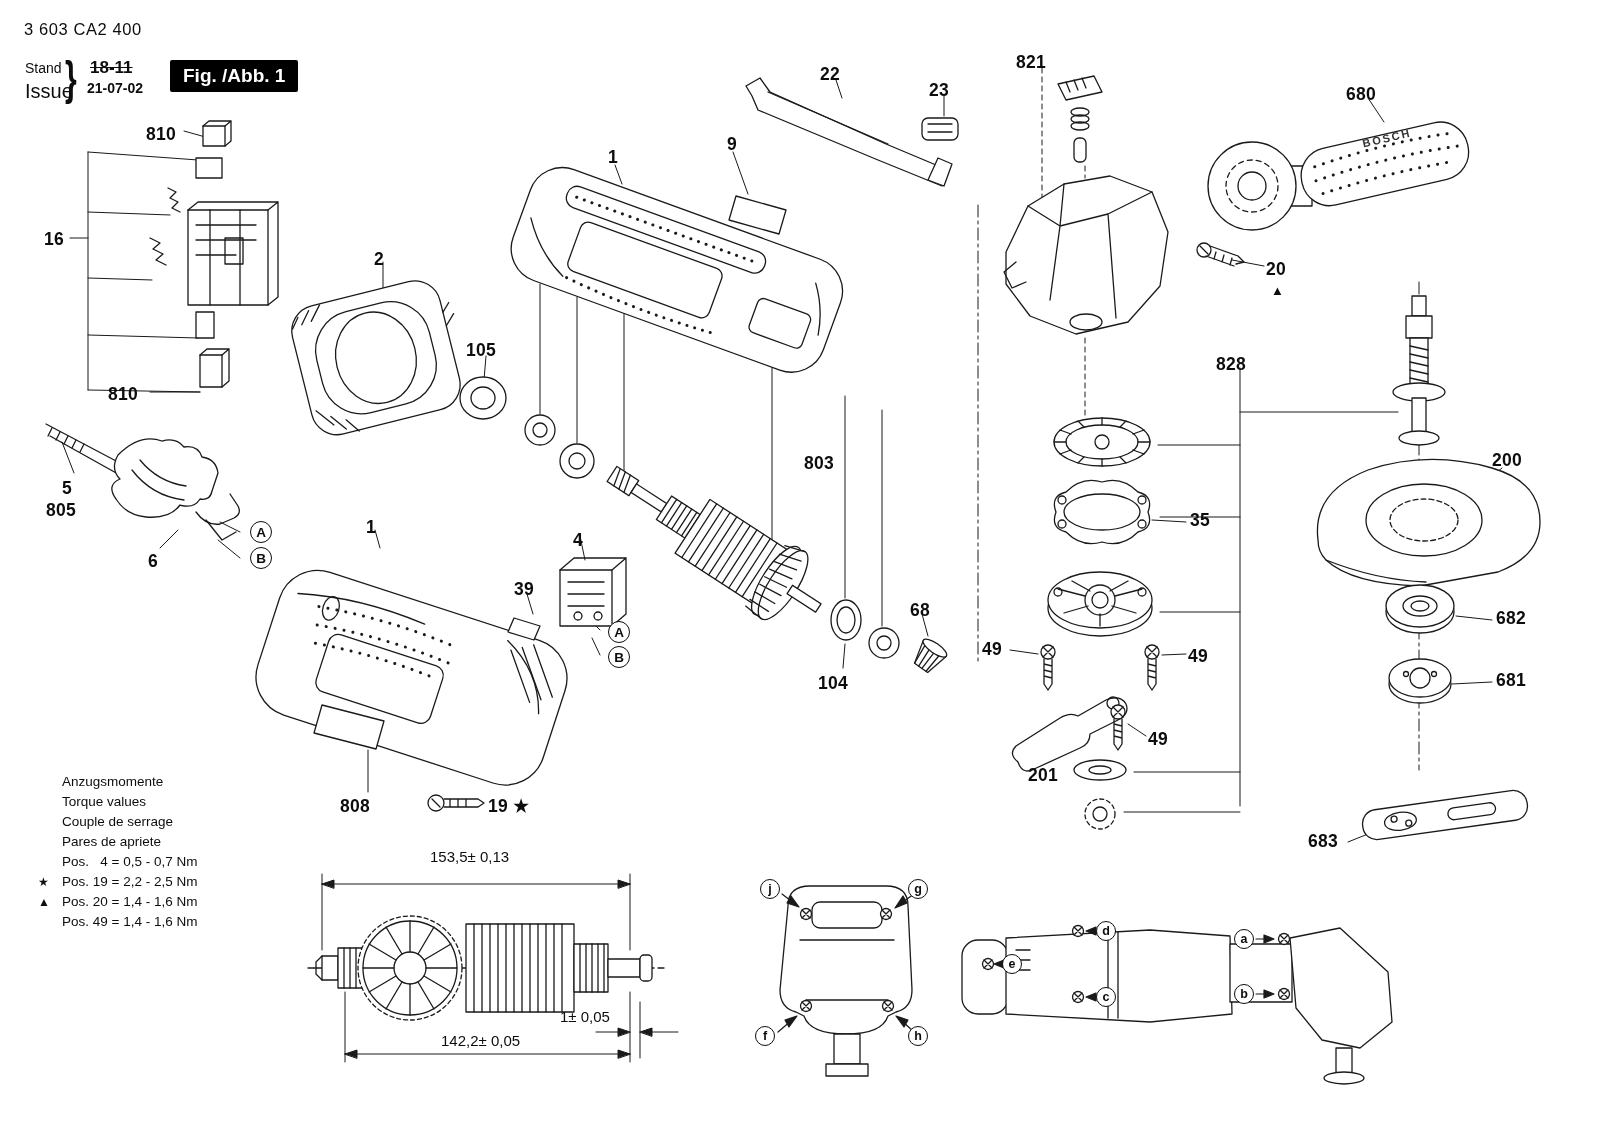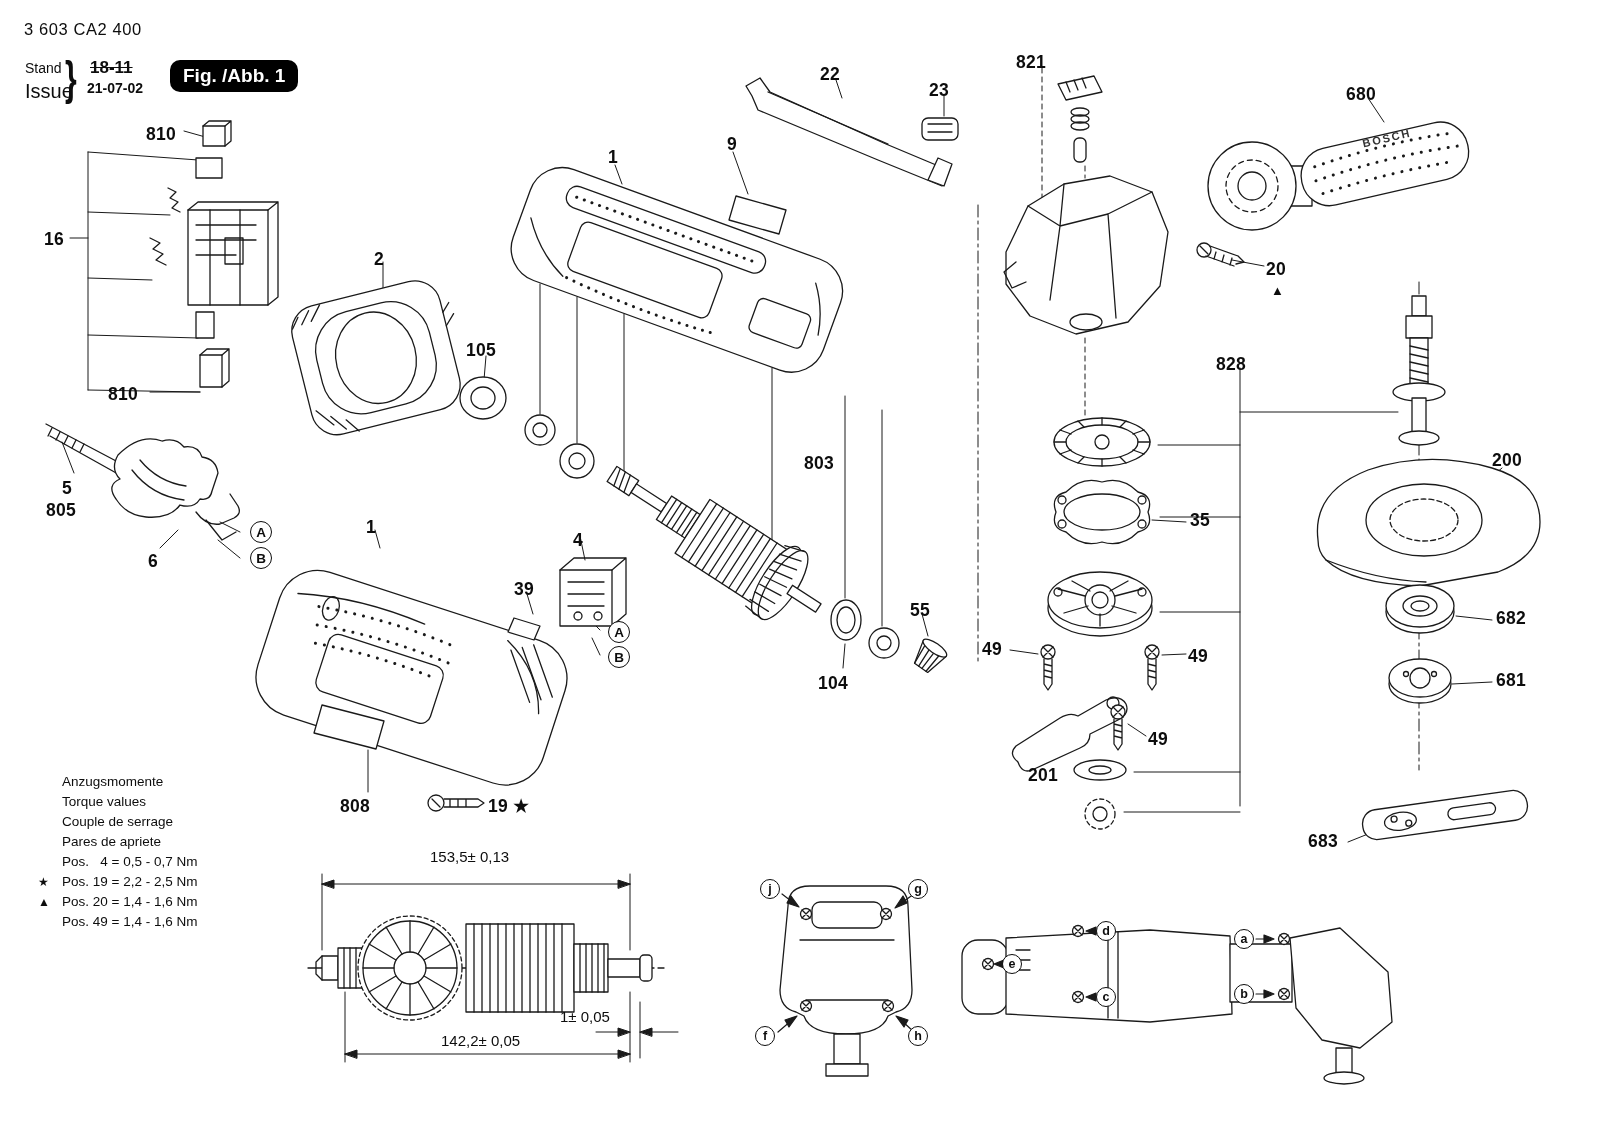--- a/index.html
+++ b/index.html
@@ -10,21 +10,21 @@
   .mk{position:absolute;font-size:13px;line-height:14px}
   .dim{position:absolute;font-weight:normal;font-size:15px;white-space:nowrap}
   .cl{position:absolute;width:20px;height:20px;border:1.5px solid #0d0d0d;border-radius:50%;display:flex;align-items:center;justify-content:center;font-size:12.5px;font-weight:bold;background:#fff}
   .cl.big{width:22px;height:22px;font-size:13.5px}
   .hdr-pn{position:absolute;left:24px;top:20px;font-size:16.5px;letter-spacing:.6px}
   .hdr-stand{position:absolute;left:25px;top:60px;font-size:14px}
   .hdr-issue{position:absolute;left:25px;top:80px;font-size:20px}
   .brace{position:absolute;left:65px;top:52px;font-size:30px;transform:scaleY(1.55);transform-origin:top;font-weight:bold}
   .date-old{position:absolute;left:90px;top:58px;font-size:17px;font-weight:bold;text-decoration:line-through}
   .date-new{position:absolute;left:87px;top:80px;font-size:14px;font-weight:bold}
-  .figbox{position:absolute;left:170px;top:60px;background:#000;color:#fff;font-weight:bold;font-size:19px;padding:5px 13px;border-radius:10px}
+  .figbox{position:absolute;left:170px;top:60px;background:#000;color:#fff;font-weight:bold;font-size:19px;padding:5px 13px;border-radius:2px}
   .tq{position:absolute;left:38px;top:772px;font-size:13.5px;line-height:20px}
   .tq .row{display:flex}
   .tq .m{width:24px;font-size:12px}
   .tq .tx{white-space:pre}
   .ft{position:absolute;left:24px;top:1000px;font-size:13.5px;line-height:19.5px}
   .brand{position:absolute;left:1362px;top:132px;transform:rotate(-13deg);font-size:11px;font-weight:bold;letter-spacing:2px;color:#333}
 </style>
 </head>
 <body>
 
@@ -421,21 +421,21 @@
 <div class="plabel" style="left:1346px;top:84px">680</div>
 <div class="plabel" style="left:1266px;top:259px">20</div>
 <div class="mk" style="left:1271px;top:284px">▲</div>
 <div class="plabel" style="left:1216px;top:354px">828</div>
 <div class="plabel" style="left:1190px;top:510px">35</div>
 <div class="plabel" style="left:1492px;top:450px">200</div>
 <div class="plabel" style="left:1496px;top:608px">682</div>
 <div class="plabel" style="left:1496px;top:670px">681</div>
 <div class="plabel" style="left:1308px;top:831px">683</div>
 <div class="plabel" style="left:804px;top:453px">803</div>
-<div class="plabel" style="left:910px;top:600px">55</div>
+<div class="plabel" style="left:910px;top:600px">68</div>
 <div class="plabel" style="left:818px;top:673px">104</div>
 <div class="plabel" style="left:982px;top:639px">49</div>
 <div class="plabel" style="left:1188px;top:646px">49</div>
 <div class="plabel" style="left:1148px;top:729px">49</div>
 <div class="plabel" style="left:1028px;top:765px">201</div>
 <div class="plabel" style="left:514px;top:579px">39</div>
 <div class="plabel" style="left:573px;top:530px">4</div>
 <div class="plabel" style="left:366px;top:517px">1</div>
 <div class="plabel" style="left:488px;top:796px">
   <span>19</span>

